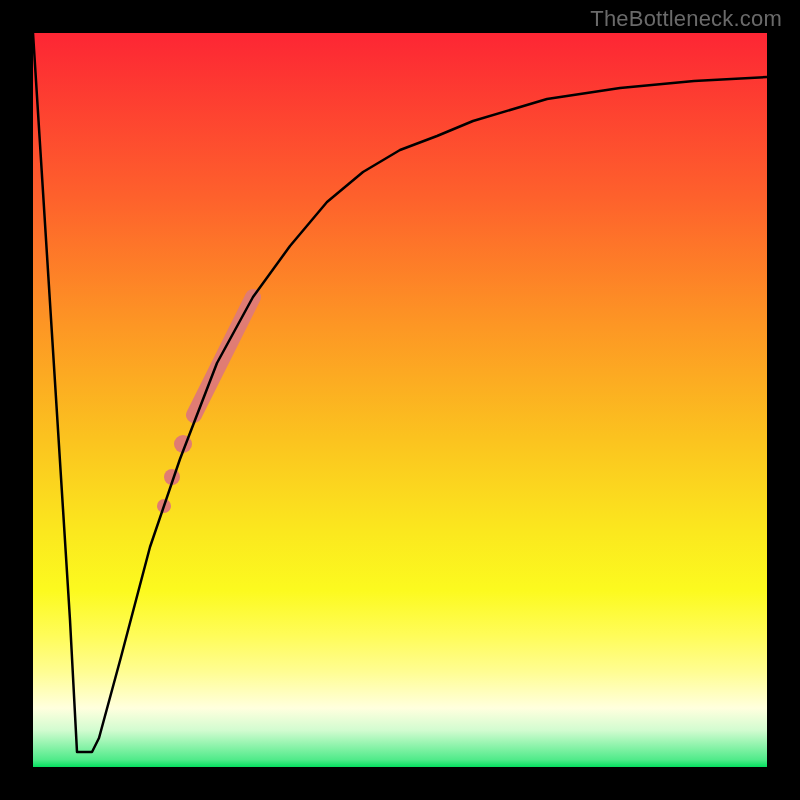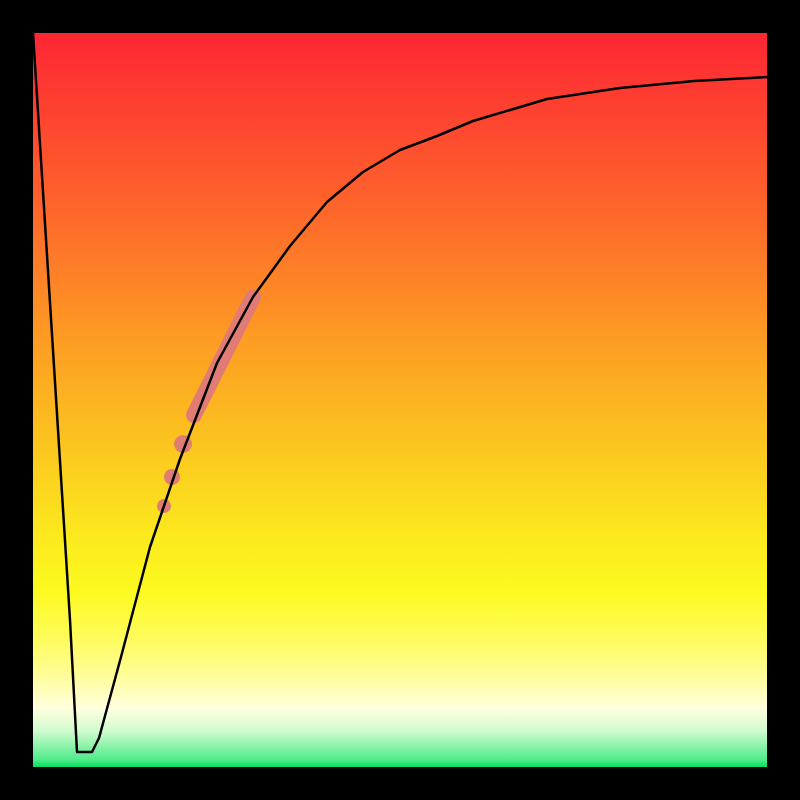--- a/index.html
+++ b/index.html
@@ -87,13 +87,14 @@
              L 330 139
              L 367 117
              L 404 103
              L 440 88
              L 514 66
              L 587 55
              L 661 48
              L 734 44" fill="none" stroke="#000" stroke-width="2.5" stroke-linejoin="round"></path>
   </svg>
 
+  <div class="watermark">TheBottleneck.com</div>
 </div>
 
 </body></html>

